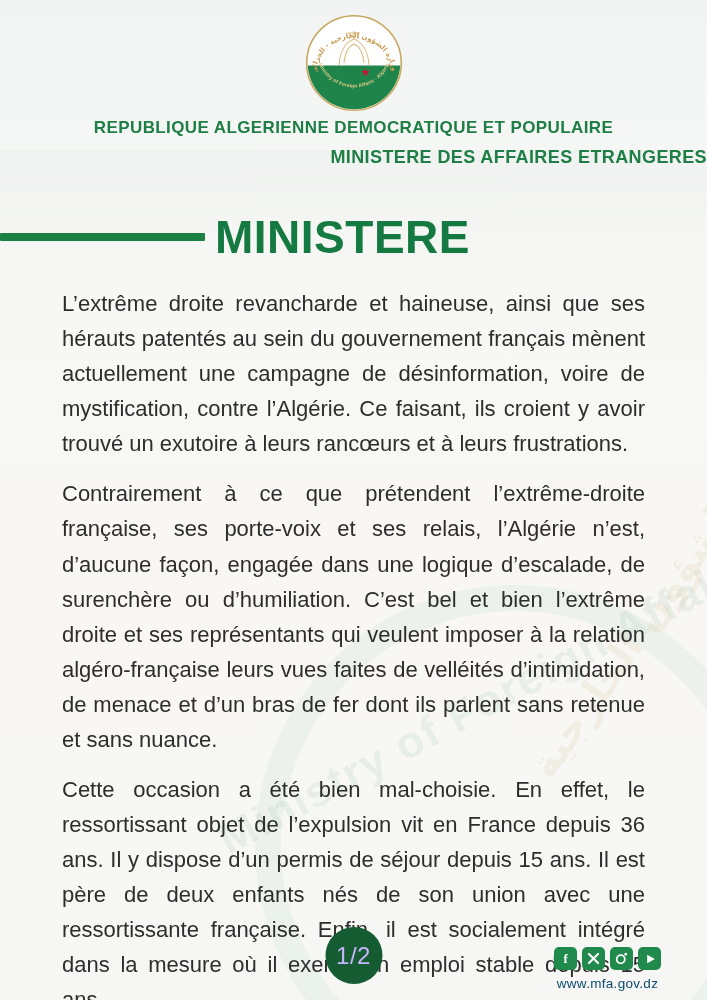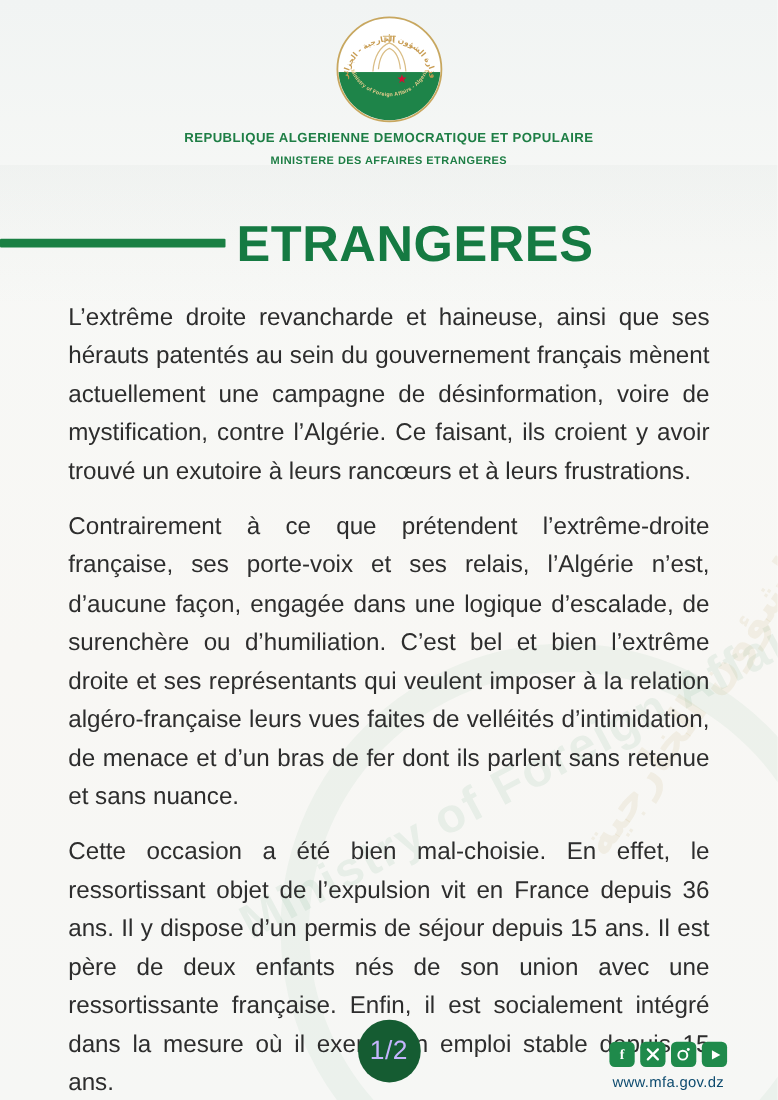--- a/index.html
+++ b/index.html
@@ -31,25 +31,26 @@
   }
   .wm-building {
     position:absolute; left:0; top:150px; width:707px; height:130px;
     background:linear-gradient(180deg,rgba(120,140,135,0.045),rgba(120,140,135,0));
   }
   
   .content { position:relative; z-index:1; }
   .logo-wrap { width:100px; height:100px; margin:13px auto 0; }
   .header { text-align:center; margin-top:5px; }
   .header-line1 {
-    font-size:12px; font-weight:700; letter-spacing:0.4px; color:#1e7e45;
+    font-size:17px; font-weight:700; letter-spacing:0.4px; color:#1e7e45;
   }
   .header-line2 {
-    font-size:10px; font-weight:700; letter-spacing:0.4px; color:#1e7e45;
+    font-size:18px; font-weight:700; letter-spacing:0.4px; color:#1e7e45;
     margin-top:9px;
+    text-align:right;
   }
   .title-row { display:flex; align-items:center; margin-top:46px; }
   .title-bar { width:205px; height:8px; background:#1a8043; flex:0 0 auto; border-radius:1px; }
   .title-text {
     font-size:46px; font-weight:800; color:#157a42; letter-spacing:0.5px;
     margin-left:10px; line-height:1;
   }
   .article { margin:26px 62px 0; }
   .article p {
     font-size:22px; line-height:1.595; text-align:justify; color:#2d2d2d;
@@ -118,21 +119,21 @@
     </svg>
   </div>
 
   <div class="header">
     <div class="header-line1">REPUBLIQUE ALGERIENNE DEMOCRATIQUE ET POPULAIRE</div>
     <div class="header-line2">MINISTERE DES AFFAIRES ETRANGERES</div>
   </div>
 
   <div class="title-row">
     <div class="title-bar"></div>
-    <h1 class="title-text">ETRANGERES</h1>
+    <h1 class="title-text">MINISTERE</h1>
   </div>
 
   <div class="article">
     <p>L’extrême droite revancharde et haineuse, ainsi que ses hérauts patentés au sein du gouvernement français mènent actuellement une campagne de désinformation, voire de mystification, contre l’Algérie. Ce faisant, ils croient y avoir trouvé un exutoire à leurs rancœurs et à leurs frustrations.</p>
     <p>Contrairement à ce que prétendent l’extrême-droite française, ses porte-voix et ses relais, l’Algérie n’est, d’aucune façon, engagée dans une logique d’escalade, de surenchère ou d’humiliation. C’est bel et bien l’extrême droite et ses représentants qui veulent imposer à la relation algéro-française leurs vues faites de velléités d’intimidation, de menace et d’un bras de fer dont ils parlent sans retenue et sans nuance.</p>
     <p>Cette occasion a été bien mal-choisie. En effet, le ressortissant objet de l’expulsion vit en France depuis 36 ans. Il y dispose d’un permis de séjour depuis 15 ans. Il est père de deux enfants nés de son union avec une ressortissante française. Enfin, il est socialement intégré dans la mesure où il exerce un emploi stable depuis 15 ans.</p>
   </div>
 
 </div>
 

